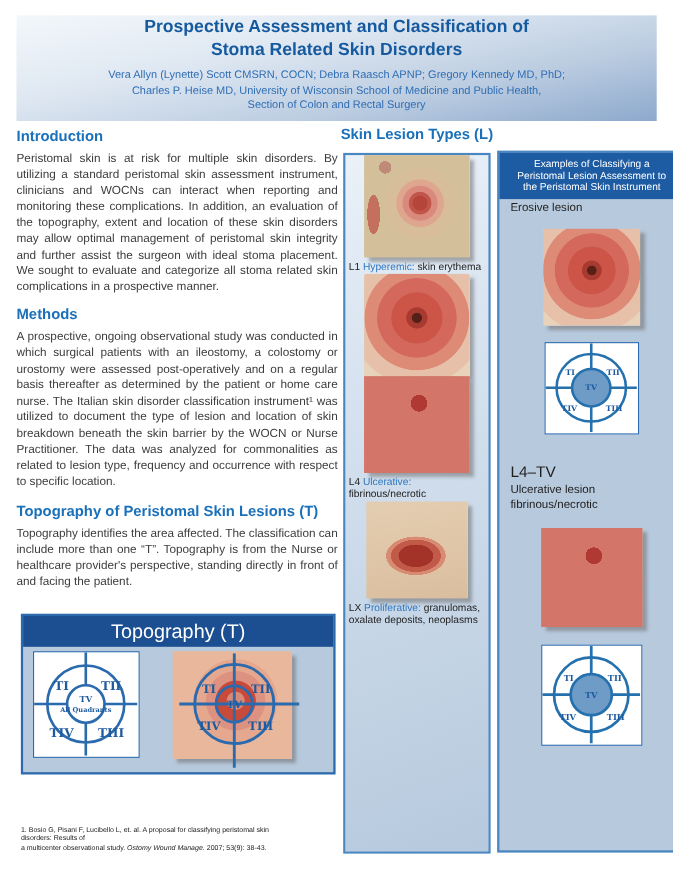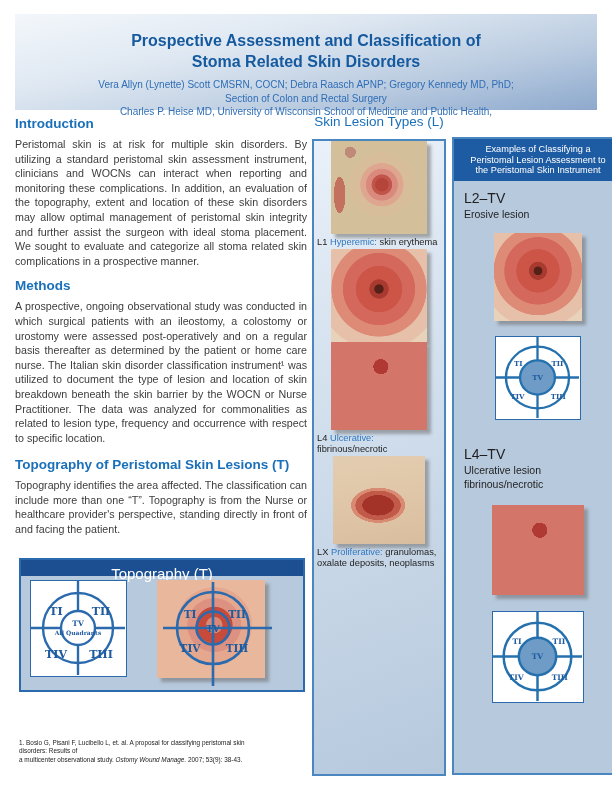--- a/index.html
+++ b/index.html
@@ -5,43 +5,43 @@
   html,body { margin:0; padding:0; background:#ffffff; }
   .page {
     position:relative; width:612px; height:792px; overflow:hidden;
     font-family:"Liberation Sans", sans-serif; background:#ffffff;
   }
 
   
   .hdr {
     position:absolute; left:15px; top:14px; width:582px; height:96px;
     background:linear-gradient(168deg,#f3f7fb 0%, #dfe8f2 35%, #bccde1 68%, #8da9cd 100%);
-    text-align:center; box-sizing:border-box; padding-top:16px;
+    text-align:center; box-sizing:border-box; padding-top:0;
   }
   .hdr-title { font-size:16px; font-weight:bold; color:#15599f; line-height:21px; }
   .hdr-authors { margin-top:6px; font-size:10px; color:#2f6eb5; line-height:13.5px; }
 
   
   .col-left { position:absolute; left:15px; top:110px; width:292px; }
   .col-left h2 {
     font-size:13.5px; font-weight:bold; color:#1a70b9; 
     margin:6px 0 5px 0; line-height:16px;
   }
   .col-left p {
     font-size:10.7px; line-height:14.6px; color:#3c3c3c;
     text-align:justify; margin:0 0 7px 0;
   }
 
   .topo-box {
     margin:21px 0 0 4px; width:286px; box-sizing:border-box;
     border:2px solid #2a6aad; background:#b7c9dd;
   }
   .topo-box-header {
-    background:#1b4f92; color:#ffffff; font-size:15px;
-    text-align:center; height:16px; line-height:28px; font-weight:normal;
+    background:#1b4f92; color:#ffffff; font-size:18px;
+    text-align:center; height:28px; line-height:28px; font-weight:normal;
   }
   .topo-box-body { position:relative; height:114px; }
   .quad-white {
     background:#ffffff; border:1.5px solid #2a6aad; box-sizing:border-box;
   }
   .tb-quad { position:absolute; left:9px; top:4px; width:97px; height:97px; }
   .tb-photo-wrap { position:absolute; left:136px; top:4px; width:108px; height:98px; }
   .tb-photo-wrap .overlay { position:absolute; left:0; top:0; overflow:visible; }
 
   .footnote {
@@ -82,21 +82,21 @@
   .photo-topo {
     position:absolute; left:0; top:0; width:108px; height:98px;
     background:
       radial-gradient(circle at 53% 46%, #d98a76 0 10%, #c74a3a 11% 23%, #dd9180 24% 34%,
         #e5a78d 35% 48%, #e9b79c 49% 100%);
   }
 
   
   .mid-heading {
     position:absolute; left:306px; top:114px; width:146px; text-align:center;
-    font-size:13.5px; font-weight:normal; color:#1a70b9; margin:0;
+    font-size:13.5px; font-weight:bold; color:#1a70b9; margin:0;
   }
   .mid-box {
     position:absolute; left:312px; top:139px; width:134px; height:637px;
     box-sizing:border-box; border:2px solid #4a86c0;
     background:linear-gradient(160deg,#eaf1f8 0%, #d7e3f0 30%, #b6c9dd 100%);
     text-align:left;
   }
   .mid-box .lphoto { width:96px; height:93px; margin:0 auto; }
   .mid-box .lphoto.short { height:88px; }
   .mid-box .lphoto.narrow { width:92px; height:88px; }
@@ -131,22 +131,22 @@
 
 <div class="page">
 
   <div class="hdr">
     <div class="hdr-title">
       <div>Prospective Assessment and Classification of</div>
       <div>Stoma Related Skin Disorders</div>
     </div>
     <div class="hdr-authors">
       <div>Vera Allyn (Lynette) Scott CMSRN, COCN; Debra Raasch APNP; Gregory Kennedy MD, PhD;</div>
+      <div>Charles P. Heise MD, University of Wisconsin School of Medicine and Public Health,</div>
       <div>Section of Colon and Rectal Surgery</div>
-      <div>Charles P. Heise MD, University of Wisconsin School of Medicine and Public Health,</div>
     </div>
   </div>
 
   <div class="col-left">
     <h2>Introduction</h2>
     <p>Peristomal skin is at risk for multiple skin disorders. By utilizing a standard peristomal skin assessment instrument, clinicians and WOCNs can interact when reporting and monitoring these complications. In addition, an evaluation of the topography, extent and location of these skin disorders may allow optimal management of peristomal skin integrity and further assist the surgeon with ideal stoma placement. We sought to evaluate and categorize all stoma related skin complications in a prospective manner.</p>
 
     <h2 style="margin-top:10px;">Methods</h2>
     <p>A prospective, ongoing observational study was conducted in which surgical patients with an ileostomy, a colostomy or urostomy were assessed post-operatively and on a regular basis thereafter as determined by the patient or home care nurse. The Italian skin disorder classification instrument¹ was utilized to document the type of lesion and location of skin breakdown beneath the skin barrier by the WOCN or Nurse Practitioner.  The data was analyzed for commonalities as related to lesion type, frequency and occurrence with respect to specific location.</p>
 
@@ -221,21 +221,20 @@
 
   <div class="right-box">
     <div class="right-header">
       <div>Examples of Classifying a</div>
       <div>Peristomal Lesion Assessment to</div>
       <div>the Peristomal Skin Instrument</div>
     </div>
     <div class="right-body">
 
       <div>
-        <div class="ex-code">L2–TV</div>
         <div class="ex-name">Erosive lesion</div>
       </div>
 
       <div class="photo photo-l2 r-photo1"></div>
 
       <div class="quad-white r-quad1">
         <svg width="83" height="81" viewBox="0 0 100 100" preserveAspectRatio="none">
           <line x1="50" y1="0" x2="50" y2="100" stroke="#2471ae" stroke-width="2.8"></line>
           <line x1="0" y1="50" x2="100" y2="50" stroke="#2471ae" stroke-width="2.8"></line>
           <circle cx="50" cy="50" r="38" fill="none" stroke="#2471ae" stroke-width="2.8"></circle>

